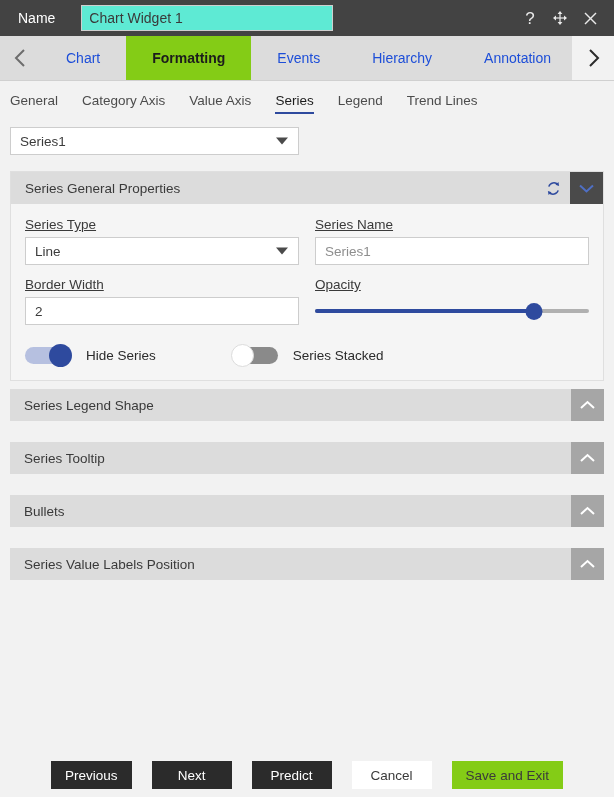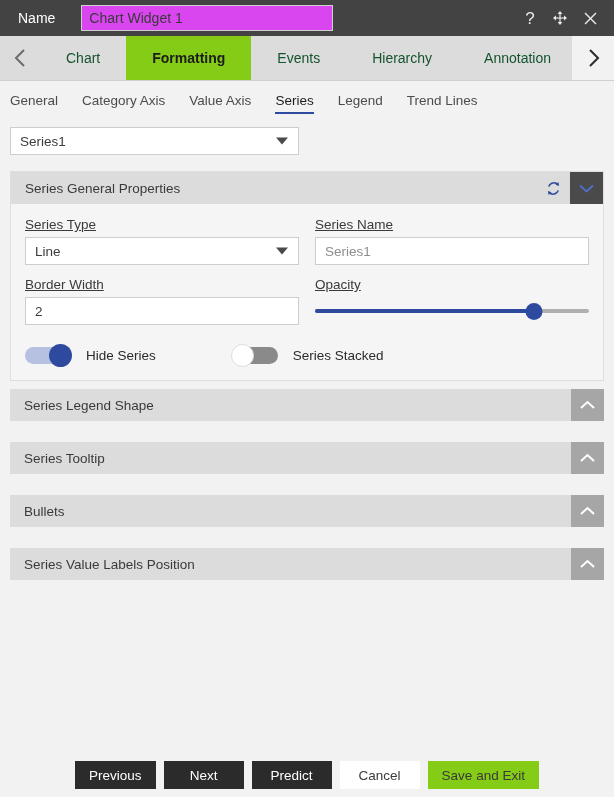--- a/index.html
+++ b/index.html
@@ -28,21 +28,21 @@
   }
   .titlebar-label {
     color: #ffffff;
     font-size: 14px;
     margin-right: 26px;
     white-space: nowrap;
   }
   .name-input {
     width: 252px;
     height: 26px;
-    background: #d946ef;
+    background: #5eead4;
     border: 1px solid #cfcfcf;
     box-sizing: border-box;
     display: flex;
     align-items: center;
     padding-left: 7px;
     font-size: 14px;
     color: #3a3a3a;
   }
   .win-controls {
     margin-left: auto;
@@ -93,21 +93,21 @@
     align-items: stretch;
     overflow: hidden;
     flex: 1 1 auto;
   }
   .tab {
     display: flex;
     align-items: center;
     justify-content: center;
     padding: 0 26px;
     font-size: 14px;
-    color: #14532d;
+    color: #1d4ed8;
     white-space: nowrap;
     cursor: pointer;
   }
   .tab.active {
     background: #84cc16;
     color: #1c1c1c;
     font-weight: bold;
   }
 
   
@@ -311,21 +311,21 @@
     white-space: nowrap;
   }
 
   
   .footer {
     position: absolute;
     left: 0; right: 0;
     bottom: 8px;
     display: flex;
     justify-content: center;
-    gap: 8px;
+    gap: 20px;
   }
   .btn {
     height: 28px;
     min-width: 80px;
     padding: 0 14px;
     display: flex;
     align-items: center;
     justify-content: center;
     font-size: 13.5px;
     box-sizing: border-box;

